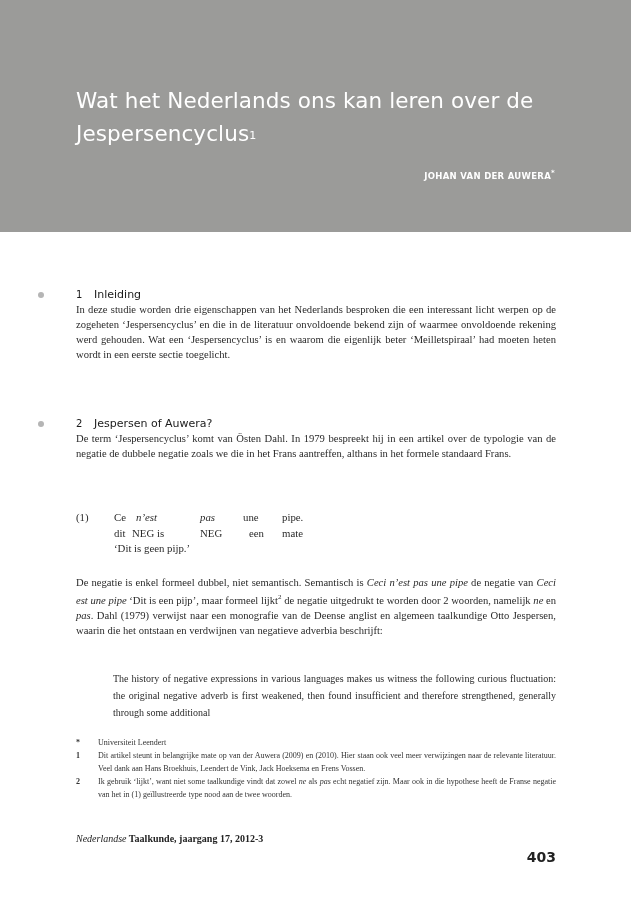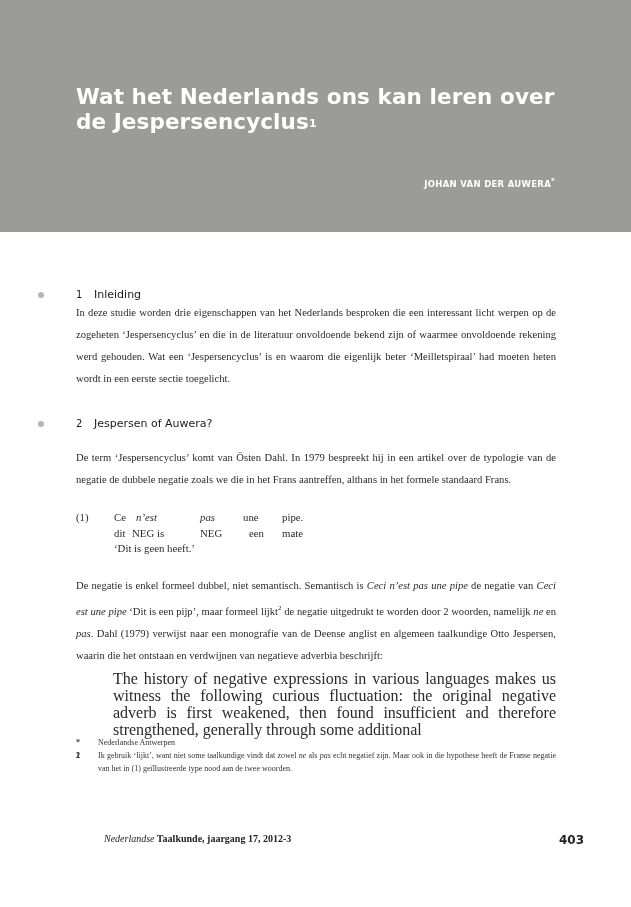--- a/index.html
+++ b/index.html
@@ -5,106 +5,106 @@
   html, body { margin: 0; padding: 0; }
   body {
     width: 631px; height: 907px; background: #ffffff; position: relative; overflow: hidden;
     font-family: "DejaVu Serif", "Liberation Serif", serif; color: #1e1e1e;
   }
   .header-band {
     position: absolute; left: 0; top: 0; width: 631px; height: 232px; background: #9b9b99;
   }
   .title {
     position: absolute; left: 76px; top: 84px; width: 500px;
-    font-family: "DejaVu Sans", "Liberation Sans", sans-serif; font-weight: bold;
-    font-size: 21.5px; line-height: 25px; color: #ffffff; letter-spacing: 0.1px;
+    font-family: "DejaVu Sans", "Liberation Sans", sans-serif; font-weight: normal;
+    font-size: 21.5px; line-height: 33px; color: #ffffff; letter-spacing: 0.1px;
   }
   .title sup { font-size: 11px; vertical-align: top; position: relative; top: 2px; }
   .author {
-    position: absolute; right: 76px; top: 177px;
+    position: absolute; right: 76px; top: 169px;
     font-family: "DejaVu Sans", "Liberation Sans", sans-serif; font-weight: bold;
     font-size: 8.5px; color: #ffffff; letter-spacing: 0.3px; text-align: center;
   }
   .author sup { font-size: 7px; }
   .margin-dot {
     position: absolute; left: 38px; width: 6px; height: 6px; border-radius: 50%; background: #b5b5b5;
   }
   .sec-head {
     position: absolute; left: 76px;
     font-family: "DejaVu Sans", "Liberation Sans", sans-serif; font-weight: normal; font-size: 11px;
     color: #1a1a1a;
   }
   .sec-head .num { display: inline-block; width: 18px; font-size: 10px; }
   .para {
-    position: absolute; left: 76px; width: 480px; font-size: 10.6px; line-height: 22px;
+    position: absolute; left: 76px; width: 480px; font-size: 10.6px; line-height: 15px;
     text-align: justify; color: #2a2a2a; font-family: "Liberation Serif", "DejaVu Serif", serif;
   }
   .para i { }
   .para sup { font-size: 7px; }
   .example { position: absolute; left: 76px; top: 511px; font-family: "Liberation Serif", serif; font-size: 10.8px; color: #2a2a2a; }
   .ex-row { height: 15.5px; position: relative; }
   .ex-row span { position: absolute; white-space: nowrap; }
   .quote {
-    position: absolute; left: 113px; width: 443px; top: 670px; font-size: 16px; line-height: 17px;
+    position: absolute; left: 113px; width: 443px; top: 670px; font-size: 10px; line-height: 17px;
     text-align: justify; font-family: "Liberation Serif", serif; color: #2a2a2a;
   }
   .footnotes { position: absolute; left: 76px; top: 737px; width: 480px; font-family: "Liberation Serif", serif; font-size: 8px; line-height: 12.4px; color: #333; }
   .fn { position: relative; padding-left: 22px; text-align: justify; margin-bottom: 1px; }
   .fn .mark { position: absolute; left: 0; top: 0; font-weight: bold; }
   .fn i { font-style: italic; }
-  .footer { position: absolute; left: 76px; top: 833px; width: 480px; font-family: "Liberation Serif", serif; font-size: 10px; font-weight: bold; color: #222; margin-left: 28px; }
+  .footer { position: absolute; left: 76px; top: 833px; width: 480px; font-family: "Liberation Serif", serif; font-size: 10px; font-weight: bold; color: #222; }
   .footer i { font-weight: normal; }
-  .footer .page { position: absolute; right: 0; top: 0; font-family: "DejaVu Sans", sans-serif; font-size: 12px; }
+  .footer .page { position: absolute; right: 0; top: 16px; font-family: "DejaVu Sans", sans-serif; font-size: 14px; }
 </style>
 </head>
 <body>
 
 <div class="header-band"></div>
 <div class="title"><span>Wat het Nederlands ons kan leren over de Jespersencyclus</span><sup>1</sup></div>
 <div class="author"><span>JOHAN VAN DER AUWERA</span><sup>*</sup></div>
 
 <div class="margin-dot" style="top:292px"></div>
 <div class="sec-head" style="top:288px">
   <span class="num">1</span><span>Inleiding</span>
 </div>
 <div class="para" style="top:302px">In deze studie worden drie eigenschappen van het Nederlands besproken die een interessant licht werpen op de zogeheten ‘Jespersencyclus’ en die in de literatuur onvoldoende bekend zijn of waarmee onvoldoende rekening werd gehouden. Wat een ‘Jespersencyclus’ is en waarom die eigenlijk beter ‘Meilletspiraal’ had moeten heten wordt in een eerste sectie toegelicht.</div>
 
 <div class="margin-dot" style="top:421px"></div>
 <div class="sec-head" style="top:417px">
   <span class="num">2</span><span>Jespersen of Auwera?</span>
 </div>
-<div class="para" style="top:447px">De term ‘Jespersencyclus’ komt van Östen Dahl. In 1979 bespreekt hij in een artikel over de typologie van de negatie de dubbele negatie zoals we die in het Frans aantreffen, althans in het formele standaard Frans.</div>
+<div class="para" style="top:431px">De term ‘Jespersencyclus’ komt van Östen Dahl. In 1979 bespreekt hij in een artikel over de typologie van de negatie de dubbele negatie zoals we die in het Frans aantreffen, althans in het formele standaard Frans.</div>
 
 <div class="example">
   <div class="ex-row">
     <span style="left:0">(1)</span>
     <span style="left:38px">Ce</span>
     <span style="left:60px;font-style:italic">n’est</span>
     <span style="left:124px;font-style:italic">pas</span>
     <span style="left:167px">une</span>
     <span style="left:206px">pipe.</span>
   </div>
   <div class="ex-row">
     <span style="left:38px">dit</span>
     <span style="left:56px">NEG is</span>
     <span style="left:124px">NEG</span>
     <span style="left:173px">een</span>
     <span style="left:206px">mate</span>
   </div>
   <div class="ex-row">
-    <span style="left:38px">‘Dit is geen heeft.’</span>
+    <span style="left:38px">‘Dit is geen pijp.’</span>
   </div>
 </div>
 
 <div class="para" style="top:575px"><span>De negatie is enkel formeel dubbel, niet semantisch. Semantisch is </span><i>Ceci n’est pas une pipe</i><span> de negatie van </span><i>Ceci est une pipe</i><span> ‘Dit is een pijp’, maar formeel lijkt</span><sup>2</sup><span> de negatie uitgedrukt te worden door 2 woorden, namelijk </span><i>ne</i><span> en </span><i>pas</i><span>. Dahl (1979) verwijst naar een monografie van de Deense anglist en algemeen taalkundige Otto Jespersen, waarin die het ontstaan en verdwijnen van negatieve adverbia beschrijft:</span></div>
 
 <div class="quote">The history of negative expressions in various languages makes us witness the following curious fluctuation: the original negative adverb is first weakened, then found insufficient and therefore strengthened, generally through some additional</div>
 
 <div class="footnotes">
-  <div class="fn"><span class="mark">*</span><span>Nederlandse Antwerpen</span></div>
-  <div class="fn"><span class="mark">1</span></div>
+  <div class="fn"><span class="mark">*</span><span>Universiteit Leendert</span></div>
+  <div class="fn"><span class="mark">1</span><span>Dit artikel steunt in belangrijke mate op van der Auwera (2009) en (2010). Hier staan ook veel meer verwijzingen naar de relevante literatuur. Veel dank aan Hans Broekhuis, Leendert de Vink, Jack Hoeksema en Frens Vossen.</span></div>
   <div class="fn"><span class="mark">2</span><span>Ik gebruik ‘lijkt’, want niet some taalkundige vindt dat zowel </span><i>ne</i><span> als </span><i>pas</i><span> echt negatief zijn. Maar ook in die hypothese heeft de Franse negatie van het in (1) geïllustreerde type nood aan de twee woorden.</span></div>
 </div>
 
 <div class="footer">
   <i>Nederlandse</i><span> Taalkunde, jaargang 17, 2012-3</span>
   <span class="page">403</span>
 </div>
 
 </body></html>

